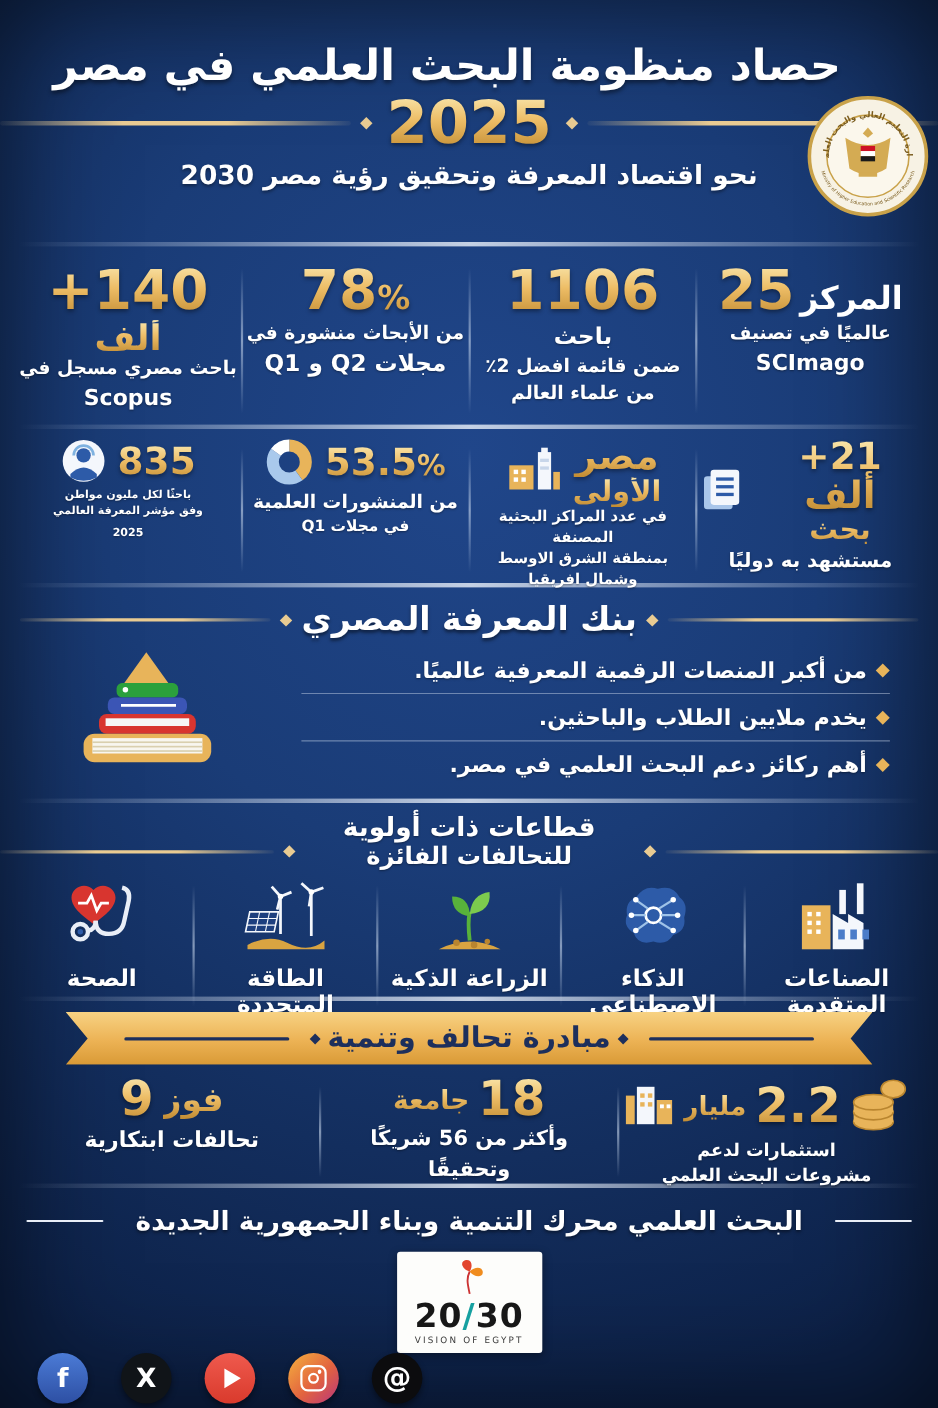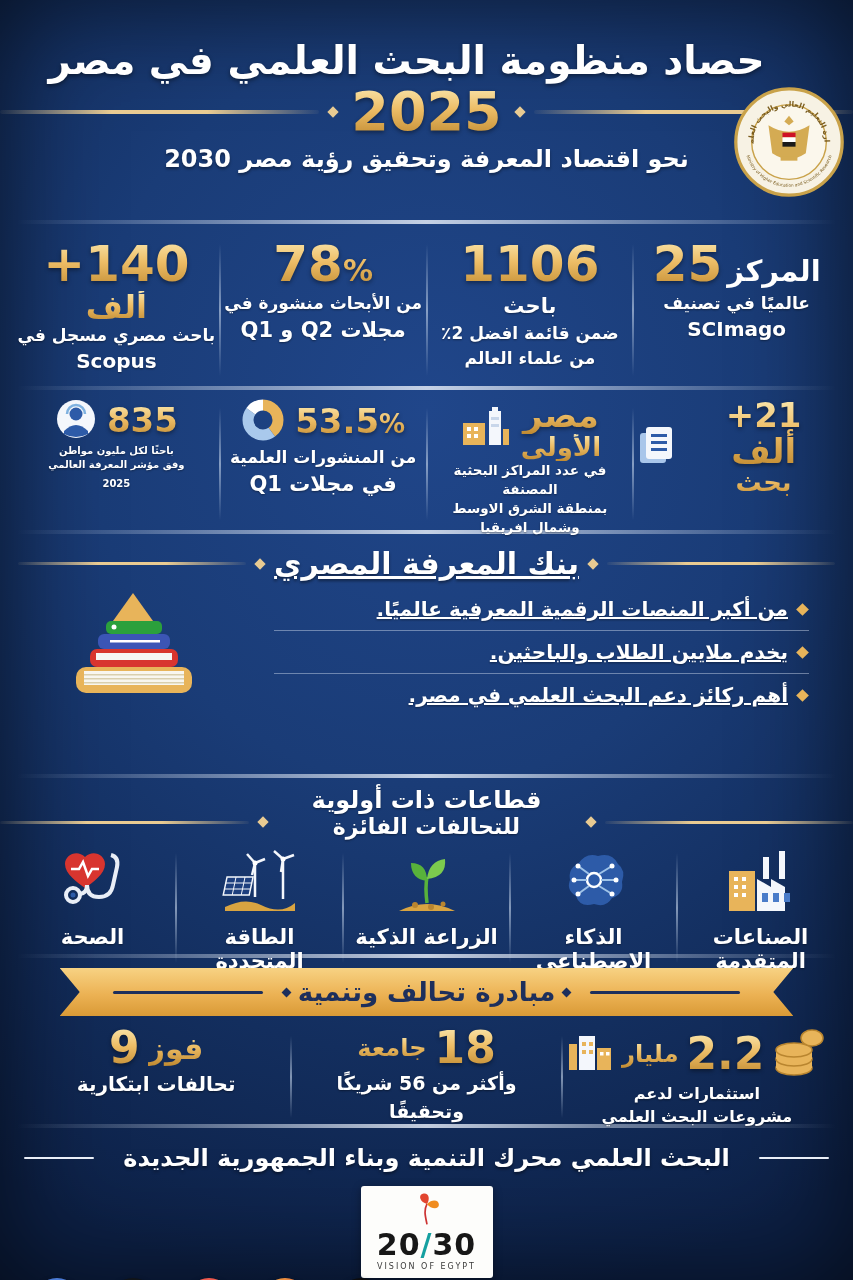--- a/index.html
+++ b/index.html
@@ -43,21 +43,21 @@
   .lbl.lat{ font-size:20px; }
   
   .r2{ display:flex; height:140px; align-items:stretch; padding:8px 14px 0; }
   .r2 .stat{ flex:1; text-align:center; }
   .top2{ display:flex; justify-content:center; align-items:center; gap:10px; }
   .v2{ font-size:34px; line-height:1.05; filter:drop-shadow(0 2px 2px rgba(0,0,0,.4)); }
   .v2s{ font-size:26px; line-height:1.05; }
   .lbl2{ font-size:10px; font-weight:bold; line-height:1.4; text-shadow:0 1px 2px rgba(0,0,0,.4); }
   .icn{ flex:0 0 auto; }
   
-  .ekb{ height:240px; padding:12px 18px 9px;text-decoration:underline; }
+  .ekb{ height:192px; padding:12px 18px 9px; }
   .headrow{ display:flex; align-items:center; }
   .ekb h2{ font-size:30px; font-weight:bold; text-shadow:0 2px 3px rgba(0,0,0,.45); white-space:nowrap; }
   .ekbody{ display:flex; margin-top:6px; align-items:center; }
   .bullets{ list-style:none; flex:1; padding:0 26px; }
   .bullets li{ display:flex; align-items:center; font-size:20px; font-weight:bold; padding:9px 2px;
                text-shadow:0 1px 2px rgba(0,0,0,.4); }
   .bullets li:not(:last-child){ border-bottom:1.5px solid rgba(210,222,240,.45); }
   .bookwrap{ flex:0 0 230px; display:flex; justify-content:center; }
   
   .sectors{ height:176px; padding-top:8px; position:relative; }
@@ -191,20 +191,21 @@
         <span class="icn">
           <svg width="44" height="44" viewBox="0 0 44 44">
             <rect x="6" y="10" width="26" height="30" rx="3" fill="#a9c6ea"></rect>
             <rect x="12" y="4" width="26" height="32" rx="3" fill="#f4f7fc"></rect>
             <rect x="17" y="11" width="16" height="3" fill="#2d5ba8"></rect>
             <rect x="17" y="18" width="16" height="3" fill="#2d5ba8"></rect>
             <rect x="17" y="25" width="16" height="3" fill="#2d5ba8"></rect>
           </svg>
         </span>
       </div>
+      <div class="lbl2" style="font-size:18px">مستشهد به دوليًا</div>
     </div>
     <div class="vsep"></div>
     <div class="stat">
       <div class="top2">
         <div>
           <div class="v2 g">مصر</div>
           <div class="v2s g">الأولى</div>
         </div>
         <span class="icn">
           <svg width="52" height="44" viewBox="0 0 52 44">
@@ -233,21 +234,21 @@
           <svg width="44" height="44" viewBox="0 0 44 44">
             <g transform="rotate(-90 22 22)">
               <circle cx="22" cy="22" r="15" fill="none" stroke="#e8b45a" stroke-width="11" pathLength="100" stroke-dasharray="40 60"></circle>
               <circle cx="22" cy="22" r="15" fill="none" stroke="#a9c9ec" stroke-width="11" pathLength="100" stroke-dasharray="45 55" stroke-dashoffset="-40"></circle>
               <circle cx="22" cy="22" r="15" fill="none" stroke="#ffffff" stroke-width="11" pathLength="100" stroke-dasharray="15 85" stroke-dashoffset="-85"></circle>
             </g>
           </svg>
         </span>
       </div>
       <div class="lbl2" style="font-size:17px">من المنشورات العلمية</div>
-      <div class="lbl2" style="font-size:21px">في مجلات Q1</div>
+      <div class="lbl2" style="font-size:14px">في مجلات Q1</div>
     </div>
     <div class="vsep"></div>
     <div class="stat">
       <div class="top2">
         <div class="v2 g num">835</div>
         <span class="icn">
           <svg width="42" height="42" viewBox="0 0 42 42">
             <circle cx="21" cy="21" r="19" fill="#f4f7fc"></circle>
             <circle cx="21" cy="16" r="6.5" fill="#2d5ba8"></circle>
             <path d="M9 33 q12 -12 24 0 l0 3 q-12 6 -24 0 z" fill="#2d5ba8"></path>

